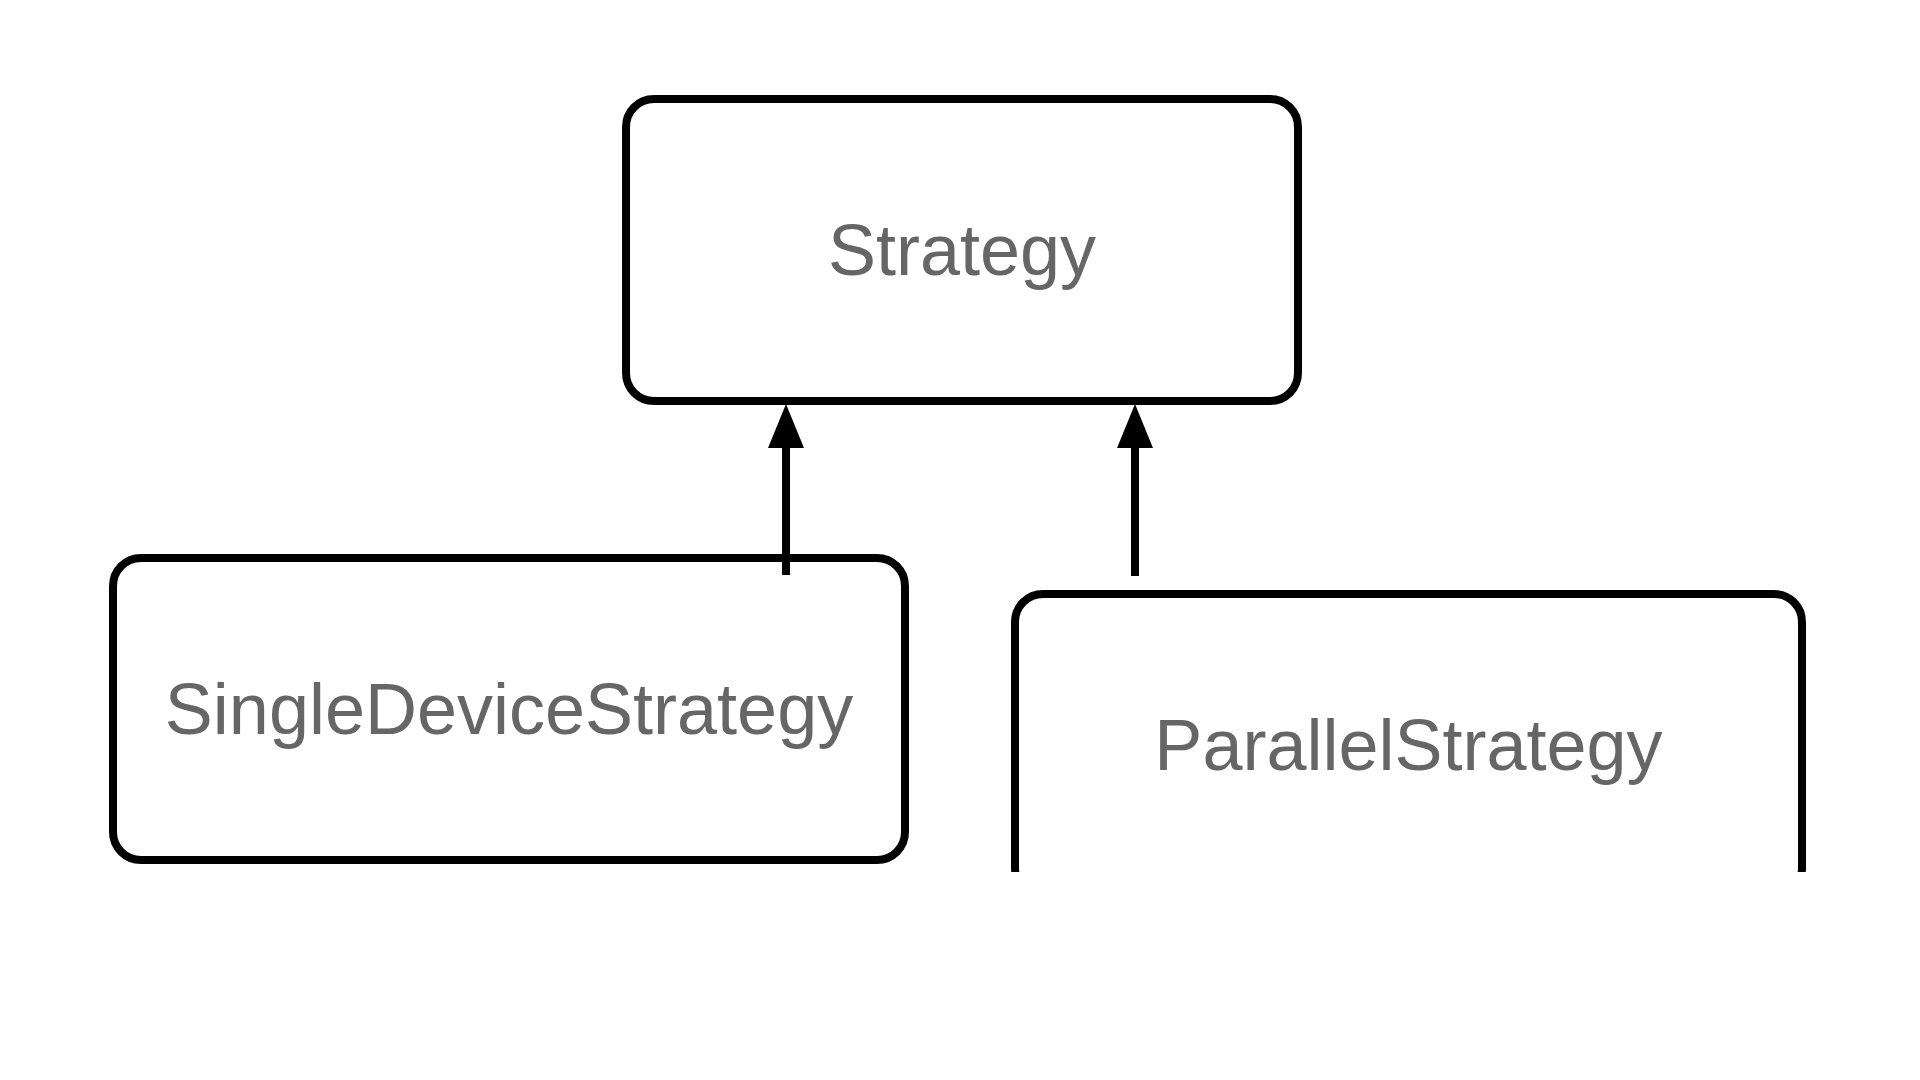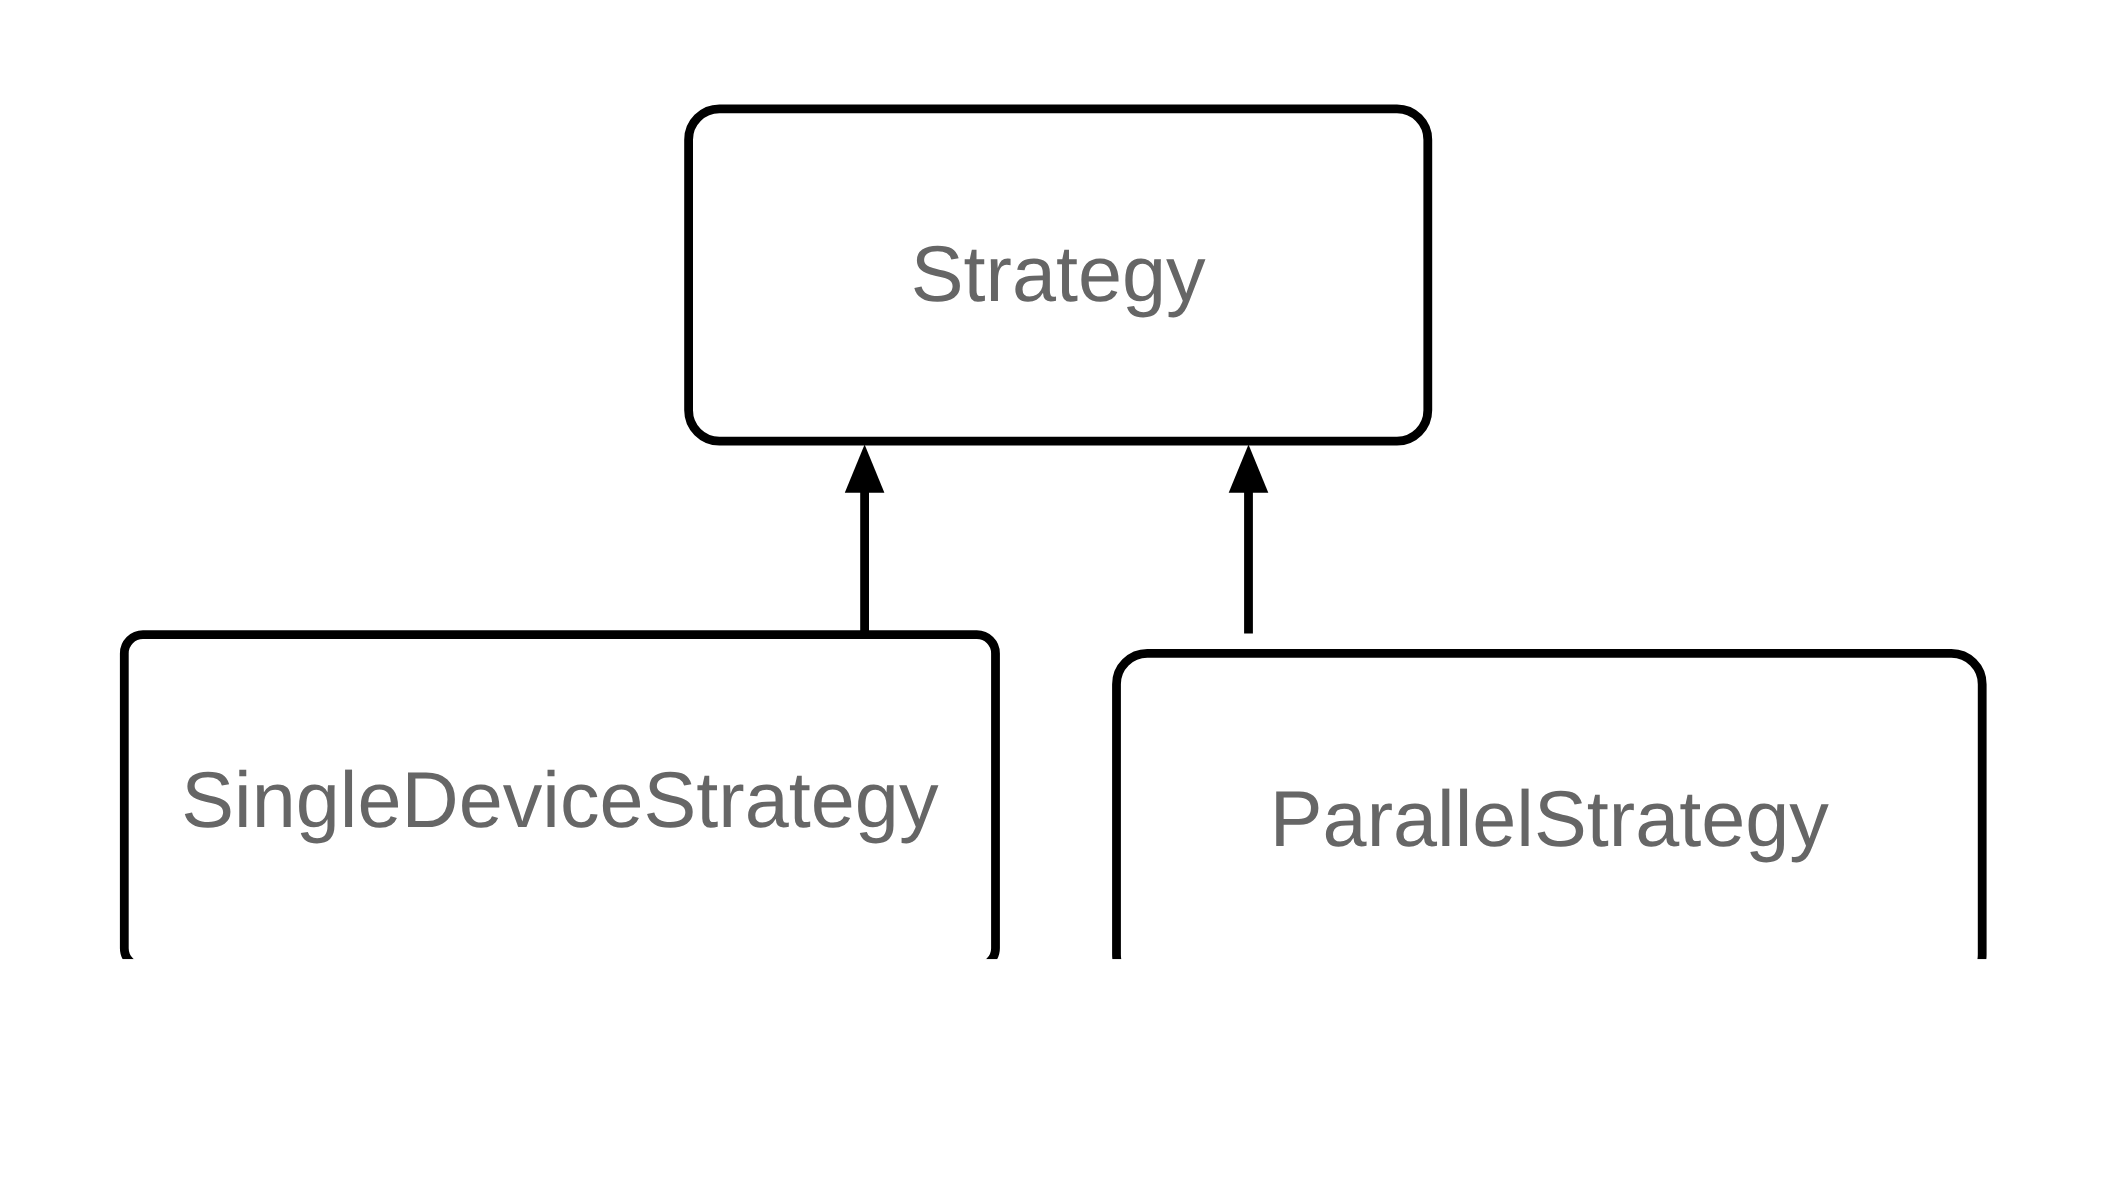--- a/index.html
+++ b/index.html
@@ -25,21 +25,21 @@
     align-items: center;
     justify-content: center;
   }
   .node-label {
     font-size: 72px;
     line-height: 1;
     color: #666666;
     white-space: nowrap;
   }
   #node-strategy  { left: 622px;  top: 95px;  width: 680px; height: 310px; }
-  #node-single    { left: 109px;  top: 573px; width: 800px; height: 310px; border-radius: 21px; }
+  #node-single    { left: 109px;  top: 554px; width: 800px; height: 310px; }
   #node-parallel  { left: 1011px; top: 590px; width: 795px; height: 310px; }
 
   .edges {
     position: absolute;
     left: 0; top: 0;
     width: 1920px;
     height: 1080px;
     pointer-events: none;
   }
   .edge-line {

